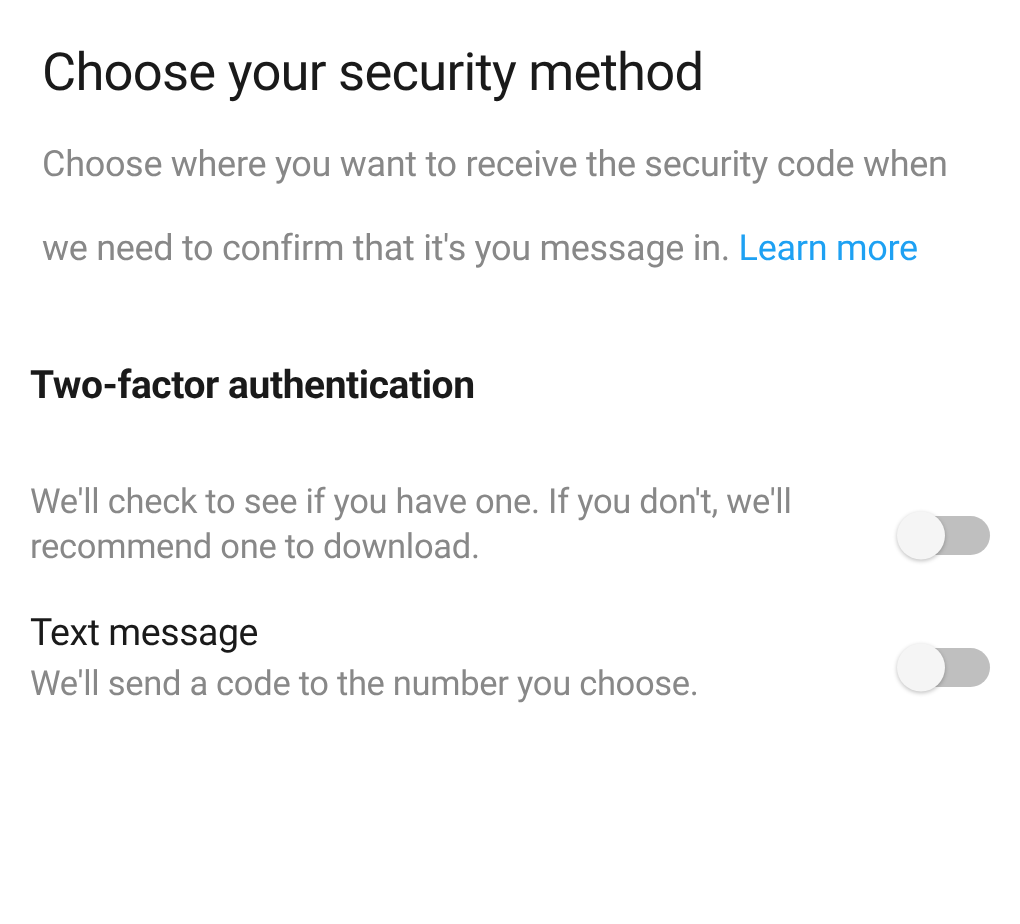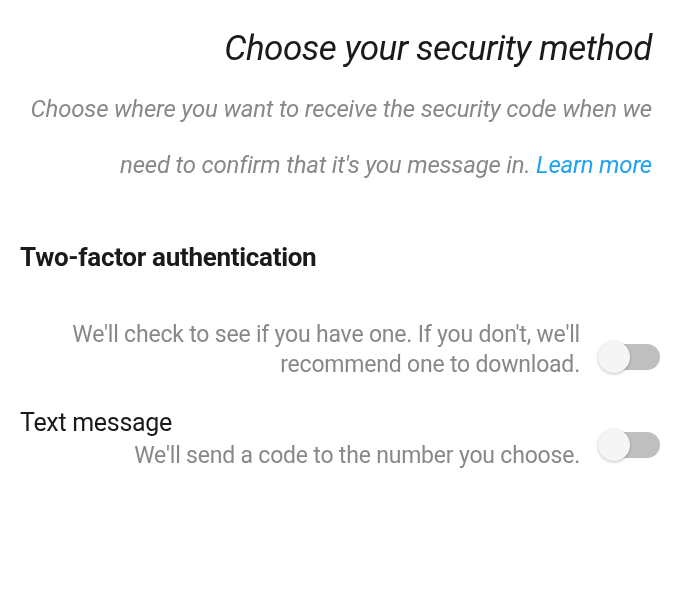--- a/index.html
+++ b/index.html
@@ -11,23 +11,22 @@
       font-family: -apple-system, BlinkMacSystemFont, 'Segoe UI', Roboto, Helvetica, Arial, sans-serif;
       background: #ffffff;
       width: 680px;
       height: 616px;
       overflow: hidden;
     }
     .container {
       padding: 0;
     }
     .header {
-      text-align: right;
+      text-align: left;
       padding: 28px 28px 0 28px;
-      font-style: italic;
     }
     .page-title {
       font-size: 35px;
       font-weight: 400;
       color: #1a1a1a;
       letter-spacing: -0.5px;
       margin-bottom: 24px;
     }
     .page-subtitle {
       font-size: 24px;
@@ -71,21 +70,20 @@
       color: #1a1a1a;
       margin-bottom: 4px;
       letter-spacing: -0.3px;
     }
     .option-desc {
       font-size: 23px;
       font-weight: 400;
       color: #888888;
       line-height: 1.3;
       letter-spacing: -0.2px;
-      text-align: right;
     }
     .toggle {
       width: 60px;
       height: 26px;
       background: #bfbfbf;
       border-radius: 13px;
       position: relative;
       cursor: pointer;
       flex-shrink: 0;
       margin-top: 24px;

